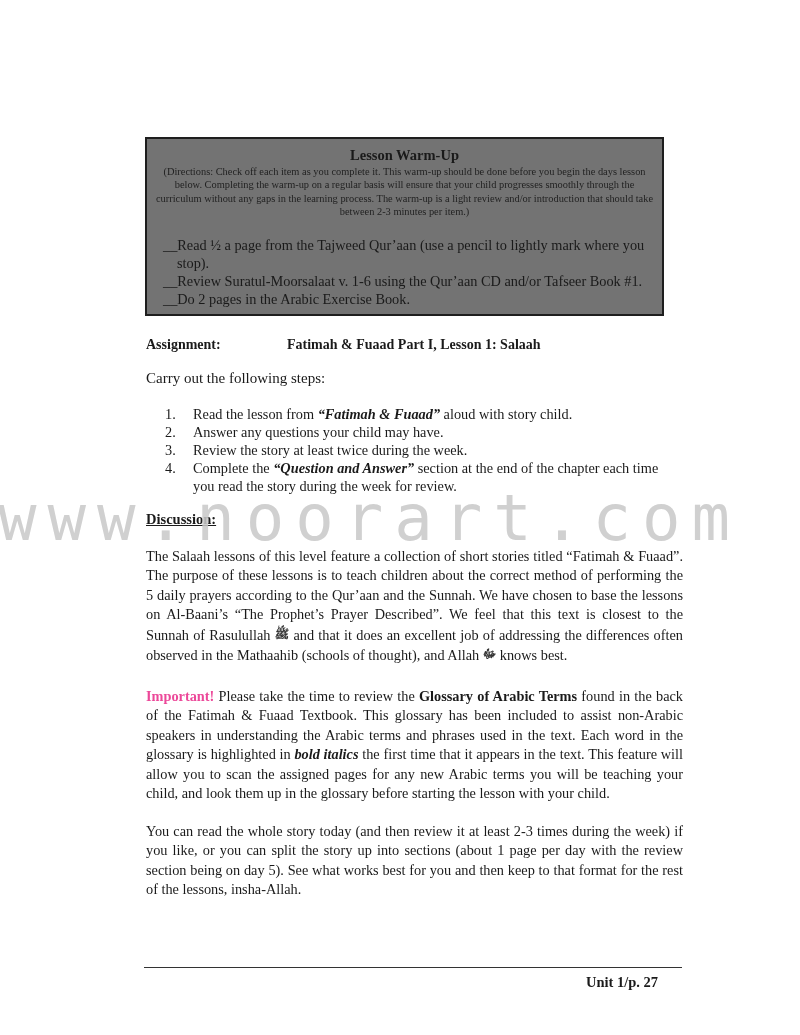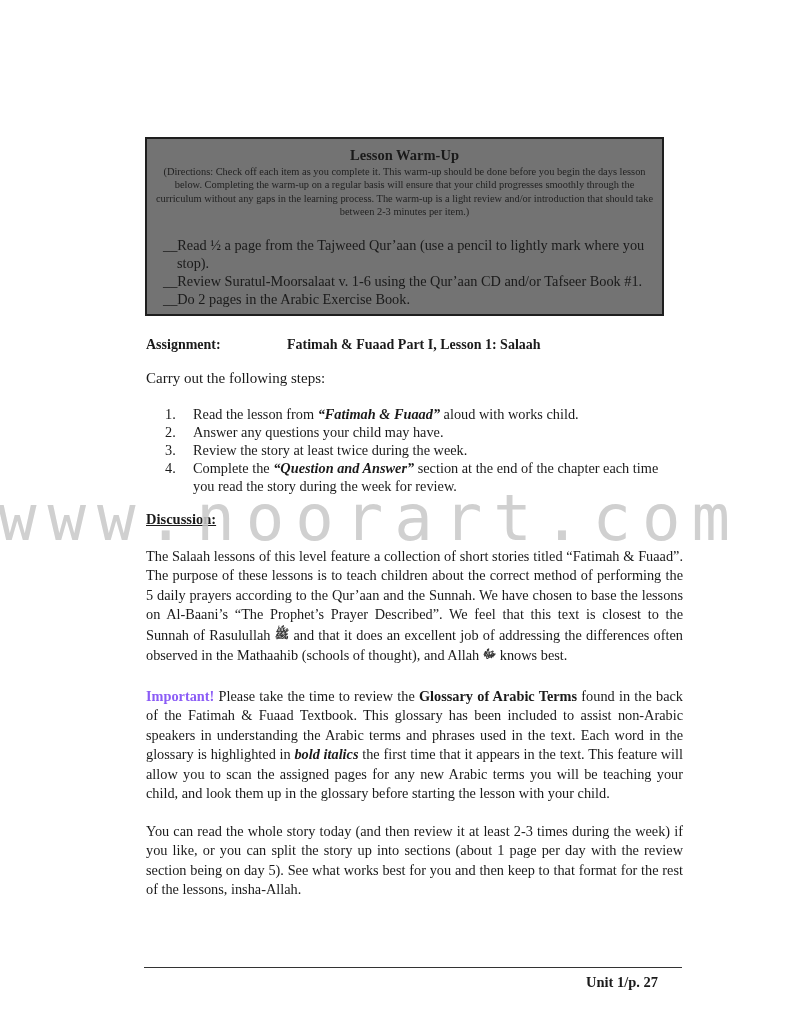--- a/index.html
+++ b/index.html
@@ -69,21 +69,21 @@
     text-decoration: underline;
   }
 
   .para {
     position: absolute; left: 146px; width: 537px;
     font-size: 14.3px; line-height: 19.4px; text-align: justify; margin: 0;
   }
   .p1 { top: 547px; }
   .p2 { top: 687px; }
   .p3 { top: 822px; }
-  .important { color: #8b5cf6; font-weight: bold; }
+  .important { color: #ec4899; font-weight: bold; }
   .b { font-weight: bold; }
   .honorific {
     display: inline-block; font-size: 12px; font-weight: bold; color: #333;
     font-family: "DejaVu Sans", sans-serif; vertical-align: 2px;
   }
 
   .footer-line {
     position: absolute; left: 144px; top: 967px; width: 538px; height: 0;
     border-top: 1.5px solid #333;
   }
@@ -115,21 +115,21 @@
   <div class="assign-row">
     <span class="assign-label">Assignment:</span>
     <span class="assign-value">Fatimah &amp; Fuaad Part I, Lesson 1: Salaah</span>
   </div>
 
   <div class="carry">Carry out the following steps:</div>
 
   <ol class="steps">
     <li>
       <span class="num">1.</span>
-      <span>Read the lesson from </span><span class="bi">“Fatimah &amp; Fuaad”</span><span> aloud with works child.</span>
+      <span>Read the lesson from </span><span class="bi">“Fatimah &amp; Fuaad”</span><span> aloud with story child.</span>
     </li>
     <li>
       <span class="num">2.</span>
       <span>Answer any questions your child may have.</span>
     </li>
     <li>
       <span class="num">3.</span>
       <span>Review the story at least twice during the week.</span>
     </li>
     <li>

